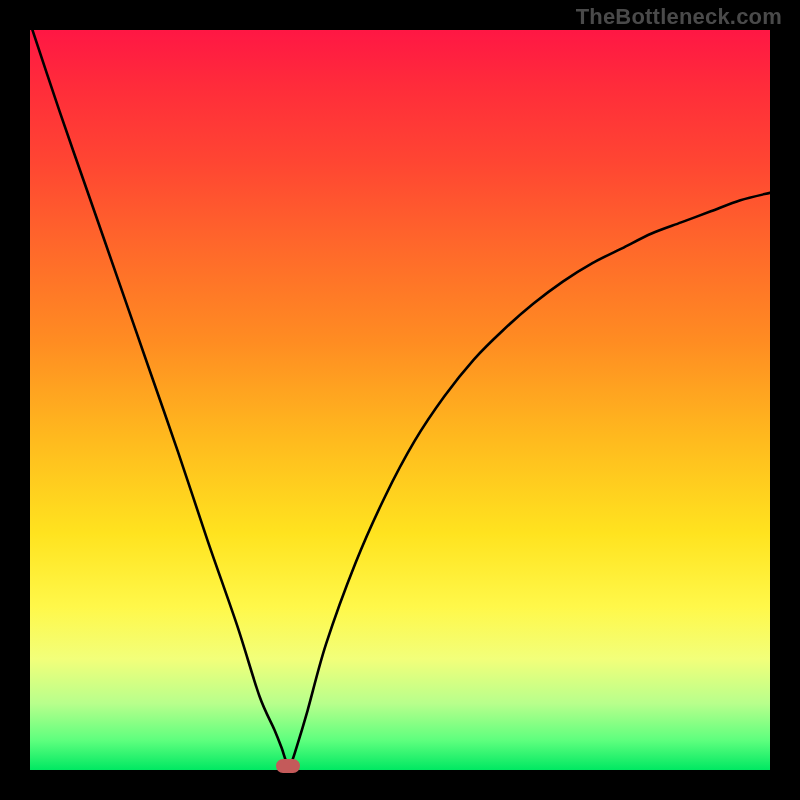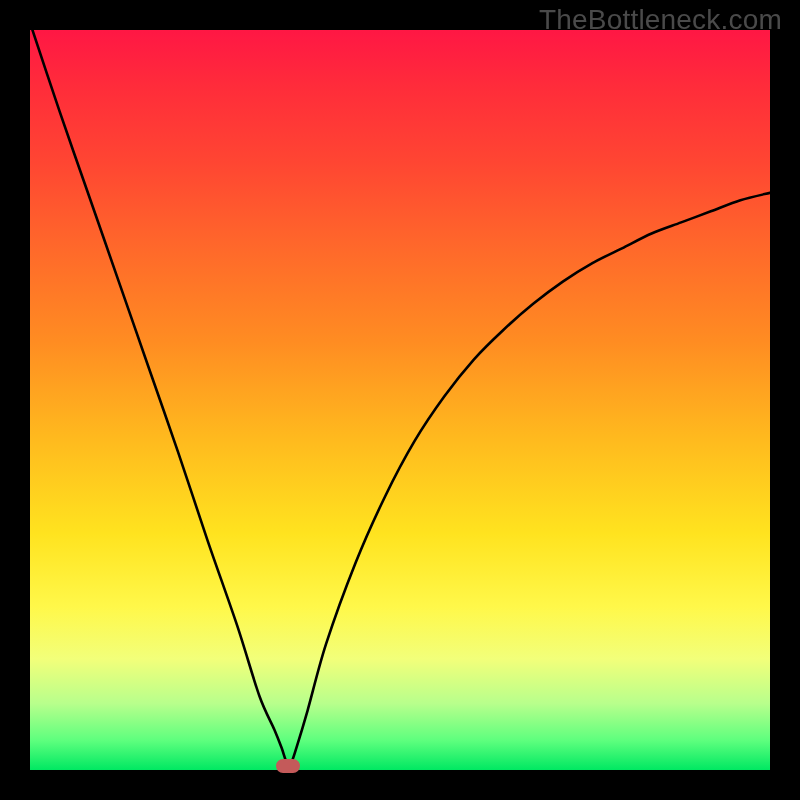--- a/index.html
+++ b/index.html
@@ -14,22 +14,22 @@
   .frame {
     position: relative;
     width: 800px;
     height: 800px;
     background: #000;
   }
   .watermark {
     position: absolute;
     top: 4px;
     right: 18px;
-    font-size: 28px;
-    font-weight: 400;
+    font-size: 22px;
+    font-weight: 700;
     color: #4a4a4a;
     letter-spacing: 0.2px;
     z-index: 5;
   }
   .plot {
     position: absolute;
     left: 30px;
     top: 30px;
     width: 740px;
     height: 740px;

